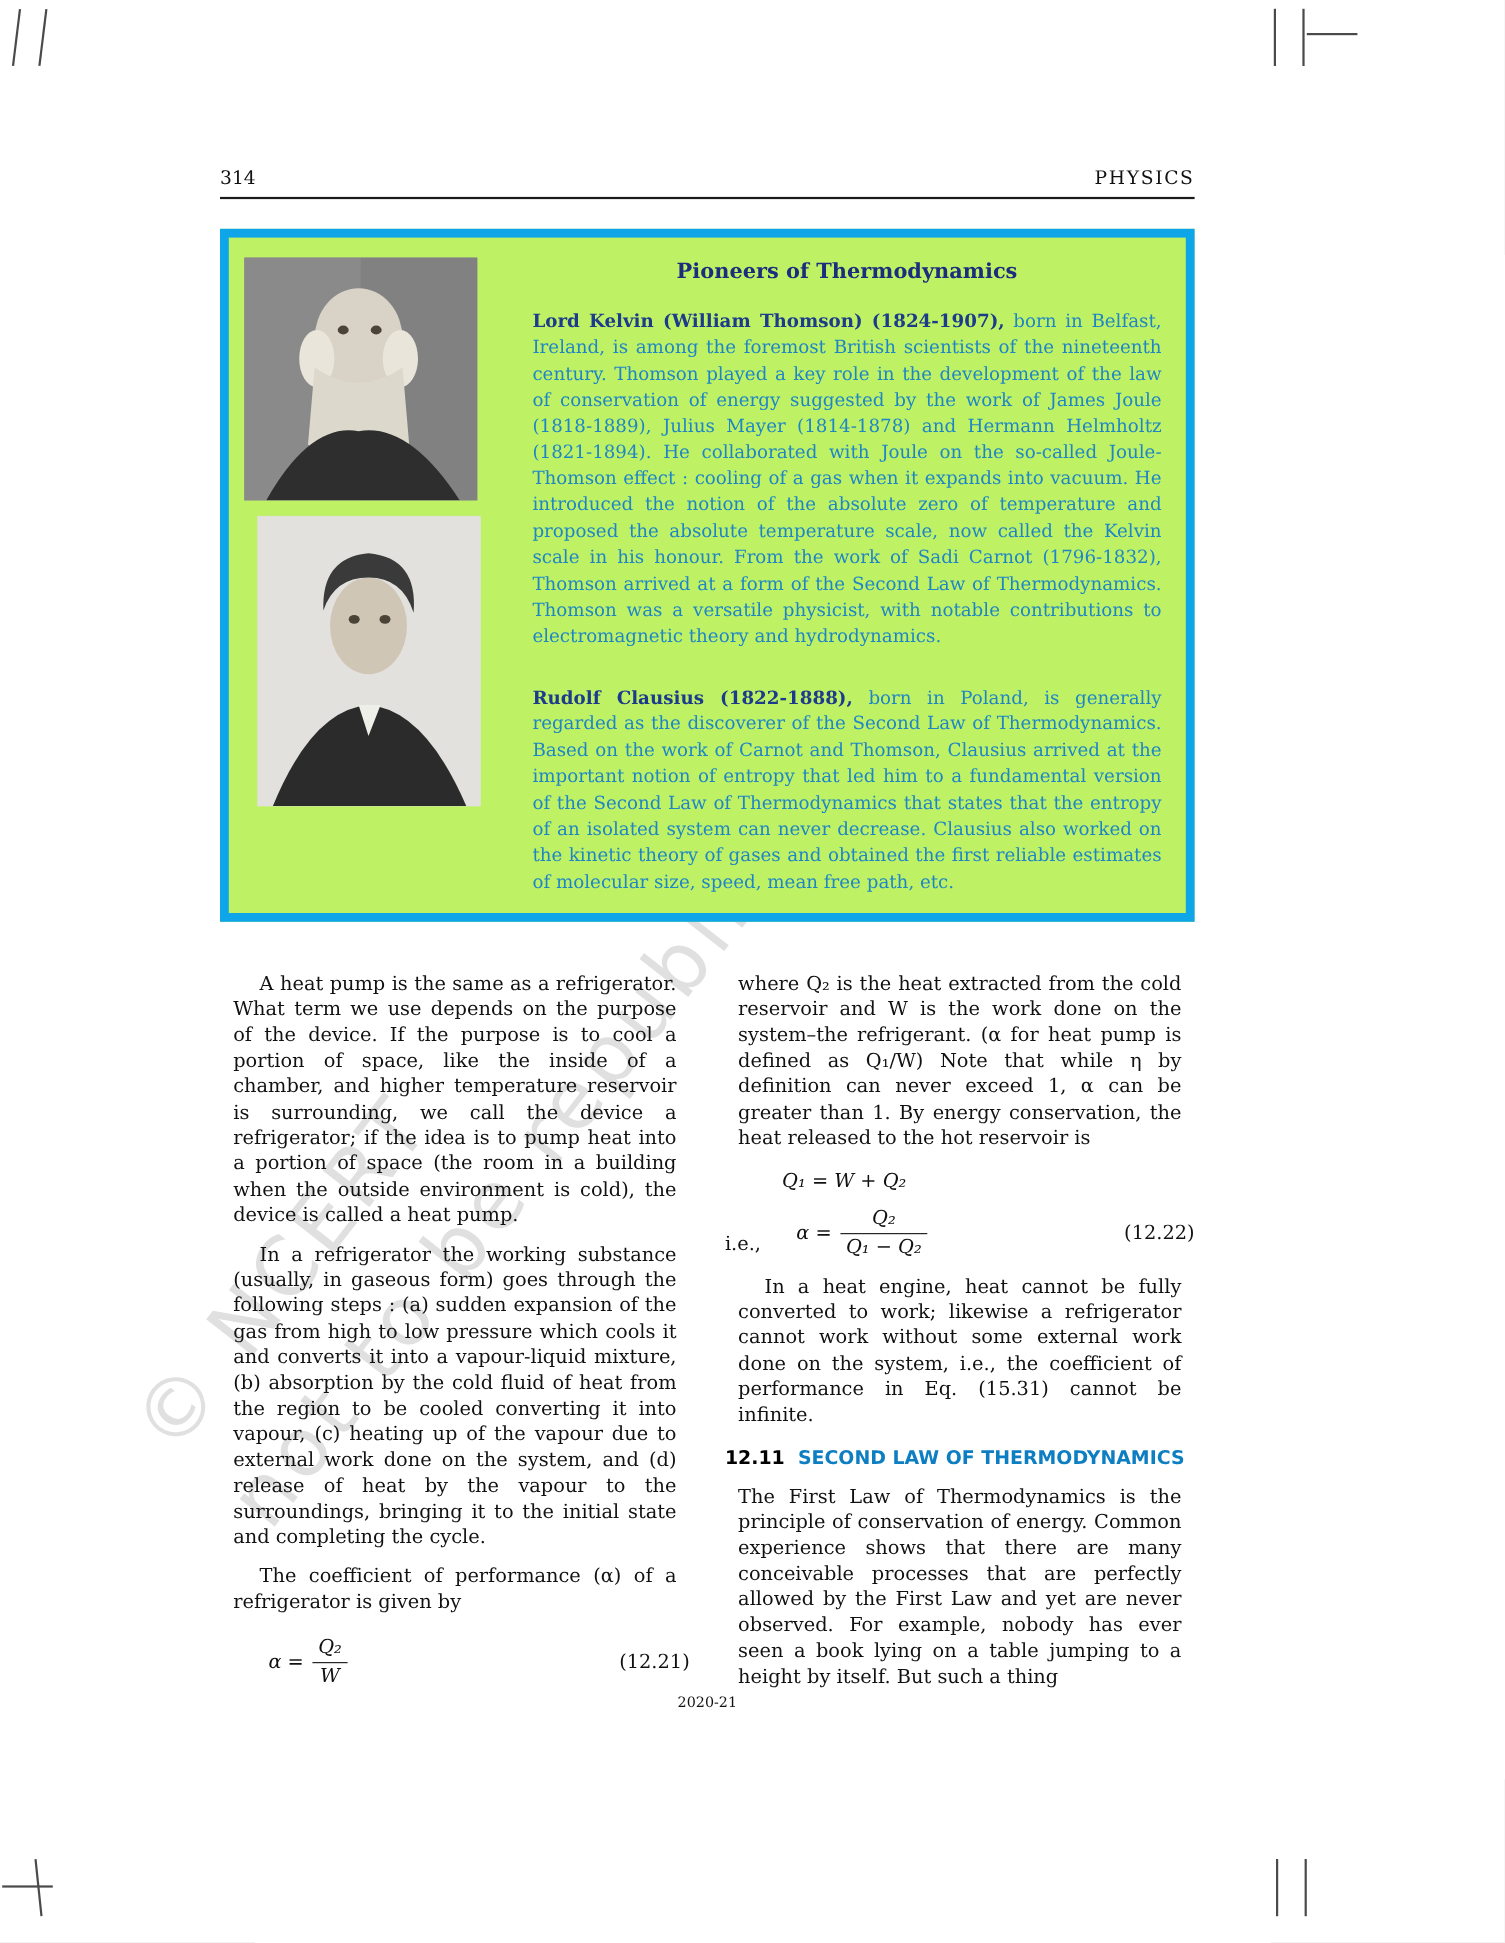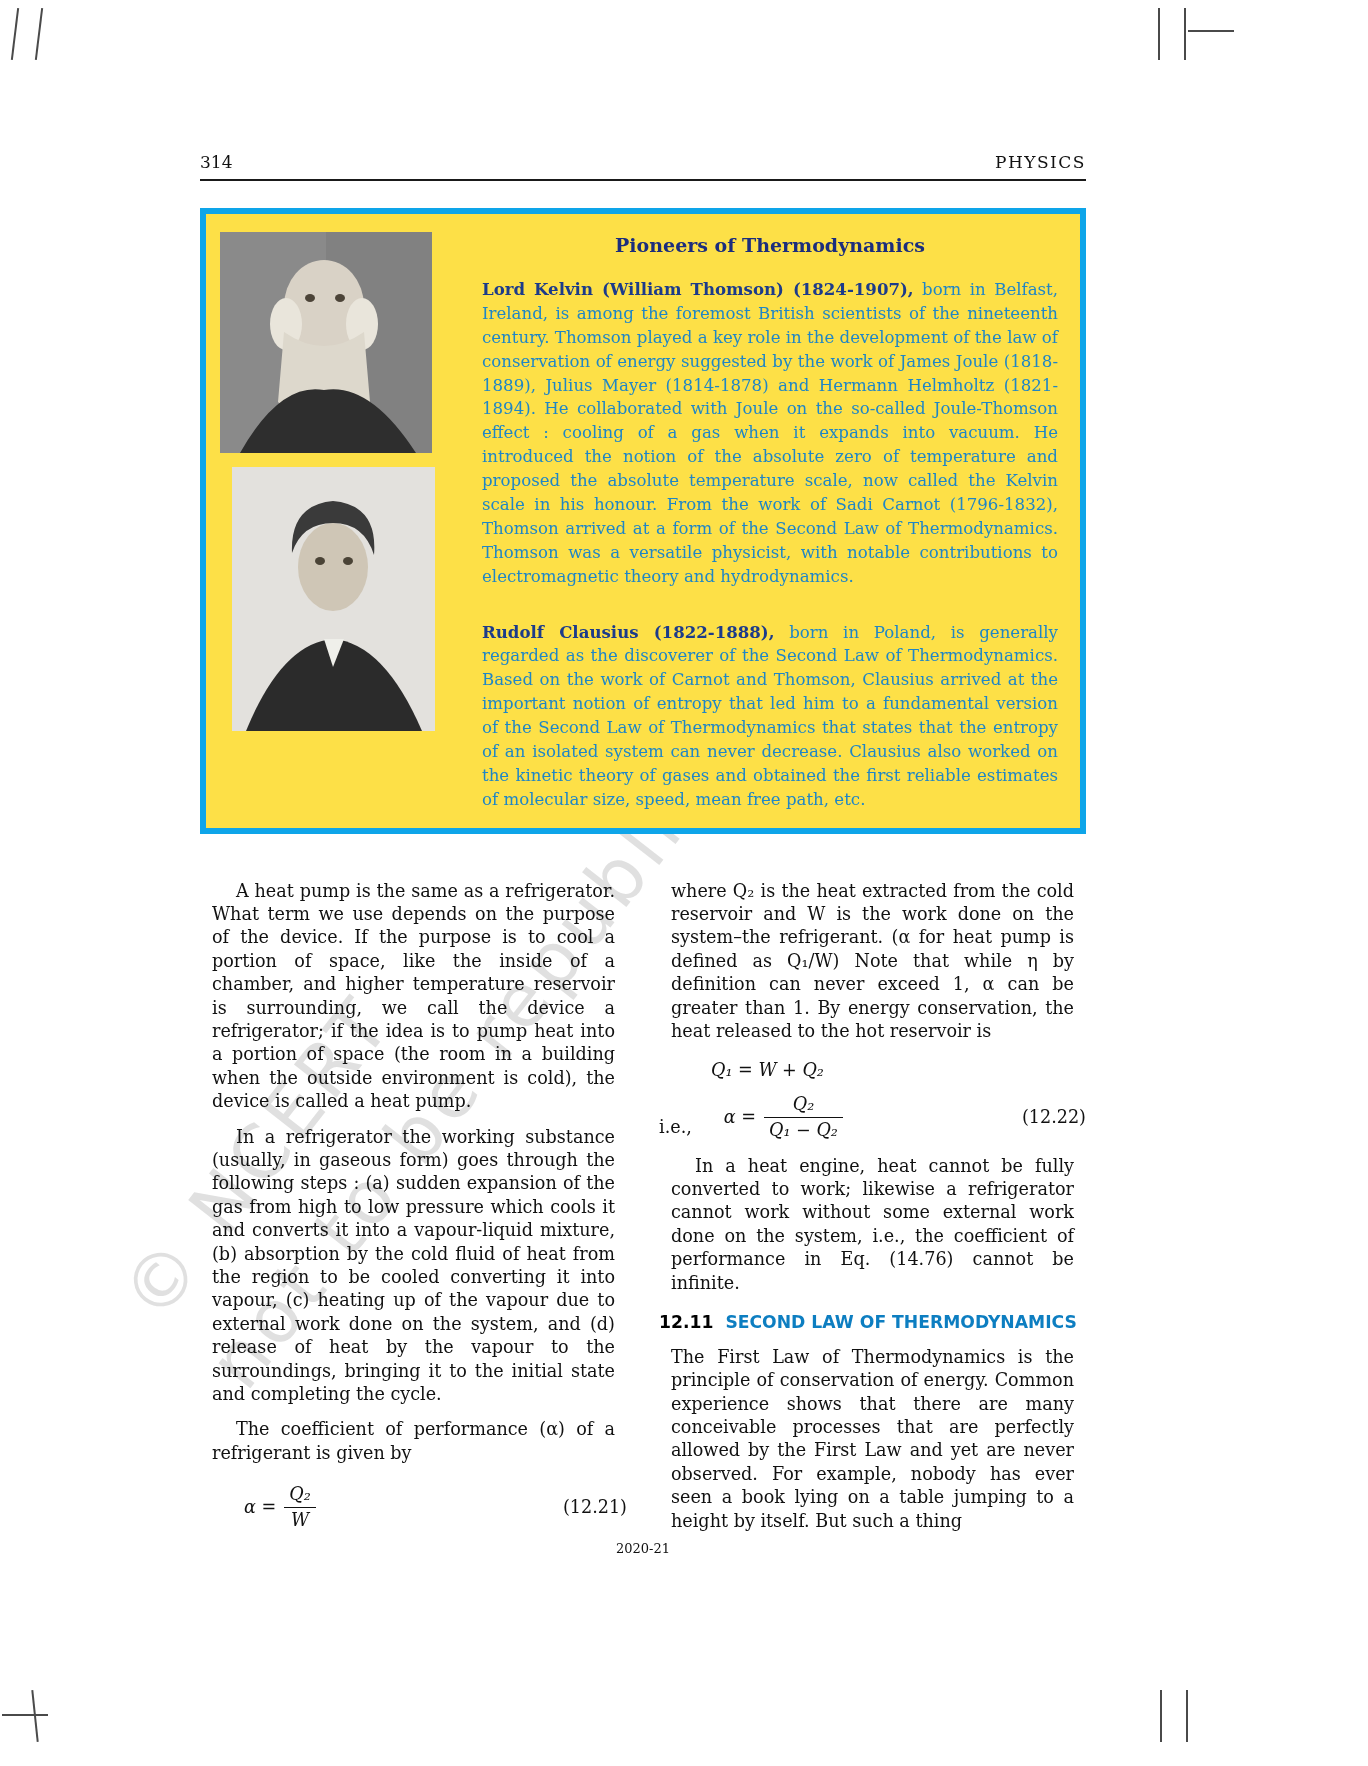--- a/index.html
+++ b/index.html
@@ -23,22 +23,22 @@
   .page-header {
     display:flex; justify-content:space-between; align-items:baseline;
     font-size:17px;
   }
   .page-header .journal { letter-spacing:1.5px; }
   .header-rule { border:none; border-top:2.5px solid #1a1a1a; margin-top:7px; }
 
   
   .pioneers-box {
     margin-top:27px;
-    border:6px solid #0ea5e9;
-    background:#fde047;
+    border:8px solid #0ea5e9;
+    background:#bef264;
     padding:18px 22px 16px 14px;
     display:flex;
   }
   .photo-col { width:238px; flex-shrink:0; }
   .photo { background:#8f8f8f; overflow:hidden; }
   .photo.kelvin { width:212px; height:221px; margin-bottom:14px; }
   .photo.clausius { width:203px; height:264px; margin-left:12px; background:#e0e0e0; }
   .photo svg { display:block; }
 
   .box-text-col { flex:1; padding-left:24px; }
@@ -151,21 +151,21 @@
         <p class="box-para"><span class="box-lead">Lord Kelvin (William Thomson)  (1824-1907),</span><span> born in Belfast, Ireland, is among the foremost British scientists of the nineteenth century.  Thomson played a key role in the development of the law of conservation of energy suggested by the work of James Joule (1818-1889), Julius Mayer (1814-1878) and Hermann Helmholtz (1821-1894). He collaborated with Joule on the so-called Joule-Thomson effect : cooling of a gas when it expands into vacuum.  He introduced the notion of the absolute zero of temperature and proposed the absolute temperature scale, now called the Kelvin scale in his honour.  From the work of Sadi Carnot (1796-1832), Thomson arrived at a form of the Second Law of Thermodynamics.  Thomson was a versatile physicist, with notable contributions to electromagnetic theory and hydrodynamics.</span></p>
         <p class="box-para"><span class="box-lead">Rudolf Clausius (1822-1888),</span><span> born in Poland, is generally regarded as the discoverer of the Second Law of Thermodynamics. Based on the work of Carnot and Thomson, Clausius arrived at the important notion of entropy that led him to a fundamental version of the Second Law of Thermodynamics that states that the entropy of an isolated system can never decrease. Clausius also worked on the kinetic theory of gases and obtained the first reliable estimates of molecular size, speed, mean free path, etc.</span></p>
       </div>
     </div>
 
     <div class="columns">
 
       <div class="col">
         <p class="indent">A heat pump is the same as a refrigerator. What term we use depends on the purpose of the device.  If the purpose is to cool a portion of space, like the inside of a chamber, and higher temperature reservoir is surrounding, we call the device a refrigerator; if the idea is to pump heat into a portion of space (the room in a building when the outside environment is cold), the device is called a heat pump.</p>
         <p class="indent">In a refrigerator the working substance (usually, in gaseous form) goes through the following steps : (a) sudden expansion of the gas from high to low pressure which cools it and converts it into a vapour-liquid mixture, (b) absorption by the cold fluid of heat from the region to be cooled converting it into vapour, (c) heating up of the vapour due to external work done on the system, and (d) release of heat by the vapour to the surroundings, bringing it to the initial state and completing the cycle.</p>
-        <p class="indent">The coefficient of performance (α) of a refrigerant is given by</p>
+        <p class="indent">The coefficient of performance (α) of a refrigerator is given by</p>
         <div class="eq-row eq-left">
           <span>α =</span>
           <span class="frac">
             <span class="num">Q₂</span>
             <span class="den">W</span>
           </span>
           <span class="tag">(12.21)</span>
         </div>
       </div>
 
@@ -174,21 +174,21 @@
         <div class="eq-hot">Q₁  = W +  Q₂</div>
         <div class="eq-row eq-ie">
           <span class="prefix">i.e.,</span>
           <span>α =</span>
           <span class="frac">
             <span class="num">Q₂</span>
             <span class="den">Q₁ − Q₂</span>
           </span>
           <span class="tag">(12.22)</span>
         </div>
-        <p class="indent">In a heat engine, heat cannot be fully converted to work; likewise a refrigerator cannot work without some external work done on the system, i.e., the coefficient of performance in Eq. (14.76) cannot be infinite.</p>
+        <p class="indent">In a heat engine, heat cannot be fully converted to work; likewise a refrigerator cannot work without some external work done on the system, i.e., the coefficient of performance in Eq. (15.31) cannot be infinite.</p>
         <div class="section-heading">
           <span class="no">12.11</span><span class="title">SECOND LAW OF THERMODYNAMICS</span>
         </div>
         <p>The First Law of Thermodynamics is the principle of conservation of energy.  Common experience shows that there are many conceivable processes that are perfectly allowed by the First Law and yet are never observed.  For example, nobody has ever seen a book lying on a table jumping to a height by itself.  But such a thing</p>
       </div>
 
     </div>
   </div>
 
   <div class="page-footer">2020-21</div>

